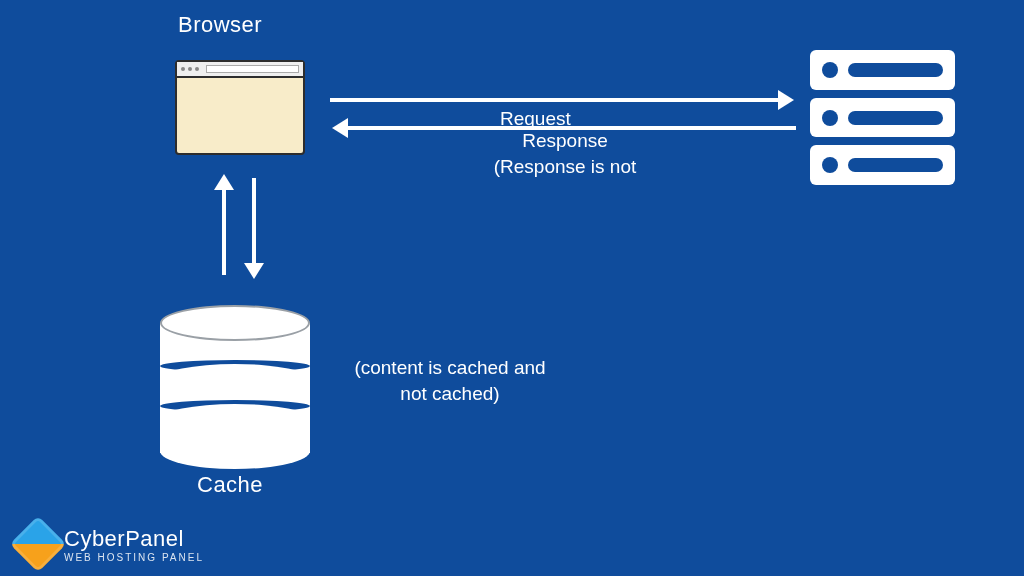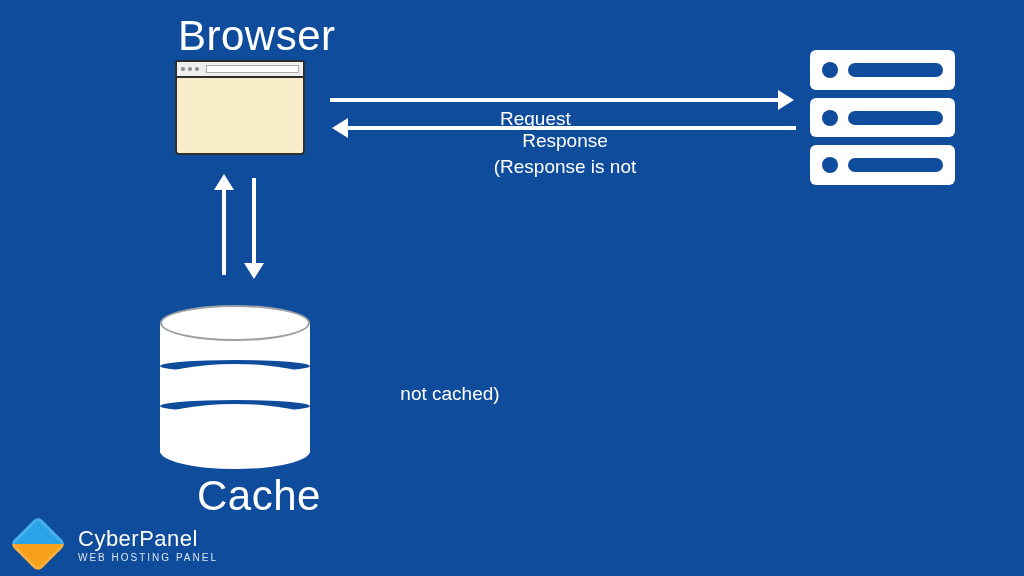--- a/index.html
+++ b/index.html
@@ -16,21 +16,21 @@
     position: relative;
     width: 1024px;
     height: 576px;
   }
   .label {
     position: absolute;
     color: #fff;
     font-weight: 300;
   }
   .title {
-    font-size: 42px;
+    font-size: 22px;
     letter-spacing: 0.5px;
   }
   .note {
     font-size: 19px;
     text-align: center;
     line-height: 1.35;
   }
 
   
   .browser {
@@ -184,21 +184,21 @@
     border-right: 10px solid transparent;
   }
 
   
   .brand {
     position: absolute;
     left: 18px;
     bottom: 12px;
     display: flex;
     align-items: center;
-    gap: 20px;
+    gap: 6px;
   }
   .brand .logo {
     width: 40px;
     height: 40px;
     transform: rotate(45deg);
     background: linear-gradient(135deg, #2aa3e8 50%, #f7a11b 50%);
     border-radius: 6px;
     box-shadow: inset 0 0 0 3px rgba(255,255,255,0.15);
   }
   .brand .txt .name {
@@ -250,21 +250,21 @@
   <div class="harrow left" style="left:348px; top:126px; width:448px;"></div>
   <div class="label note" style="left:445px; top:128px; width:240px;">
     <span>Response</span><br>
     <span>(Response is not</span><br>
   </div>
 
   <div class="varrow up" style="left:222px; top:190px; height:85px;"></div>
   <div class="varrow down" style="left:252px; top:178px; height:85px;"></div>
 
   <div class="label note" style="left:335px; top:355px; width:230px;">
-    <br>
+    <span>(content is cached and</span><br>
     <span>not cached)</span>
   </div>
 
   <div class="brand">
     <div class="logo"></div>
     <div class="txt">
       <div class="name">CyberPanel</div>
       <div class="tag">WEB HOSTING PANEL</div>
     </div>
   </div>

